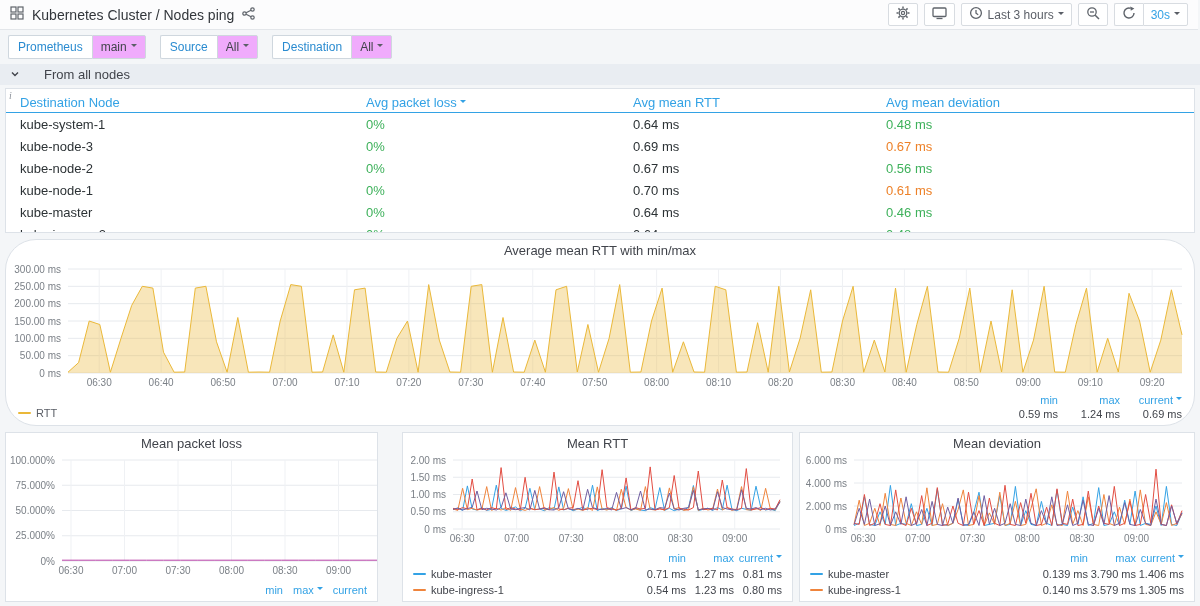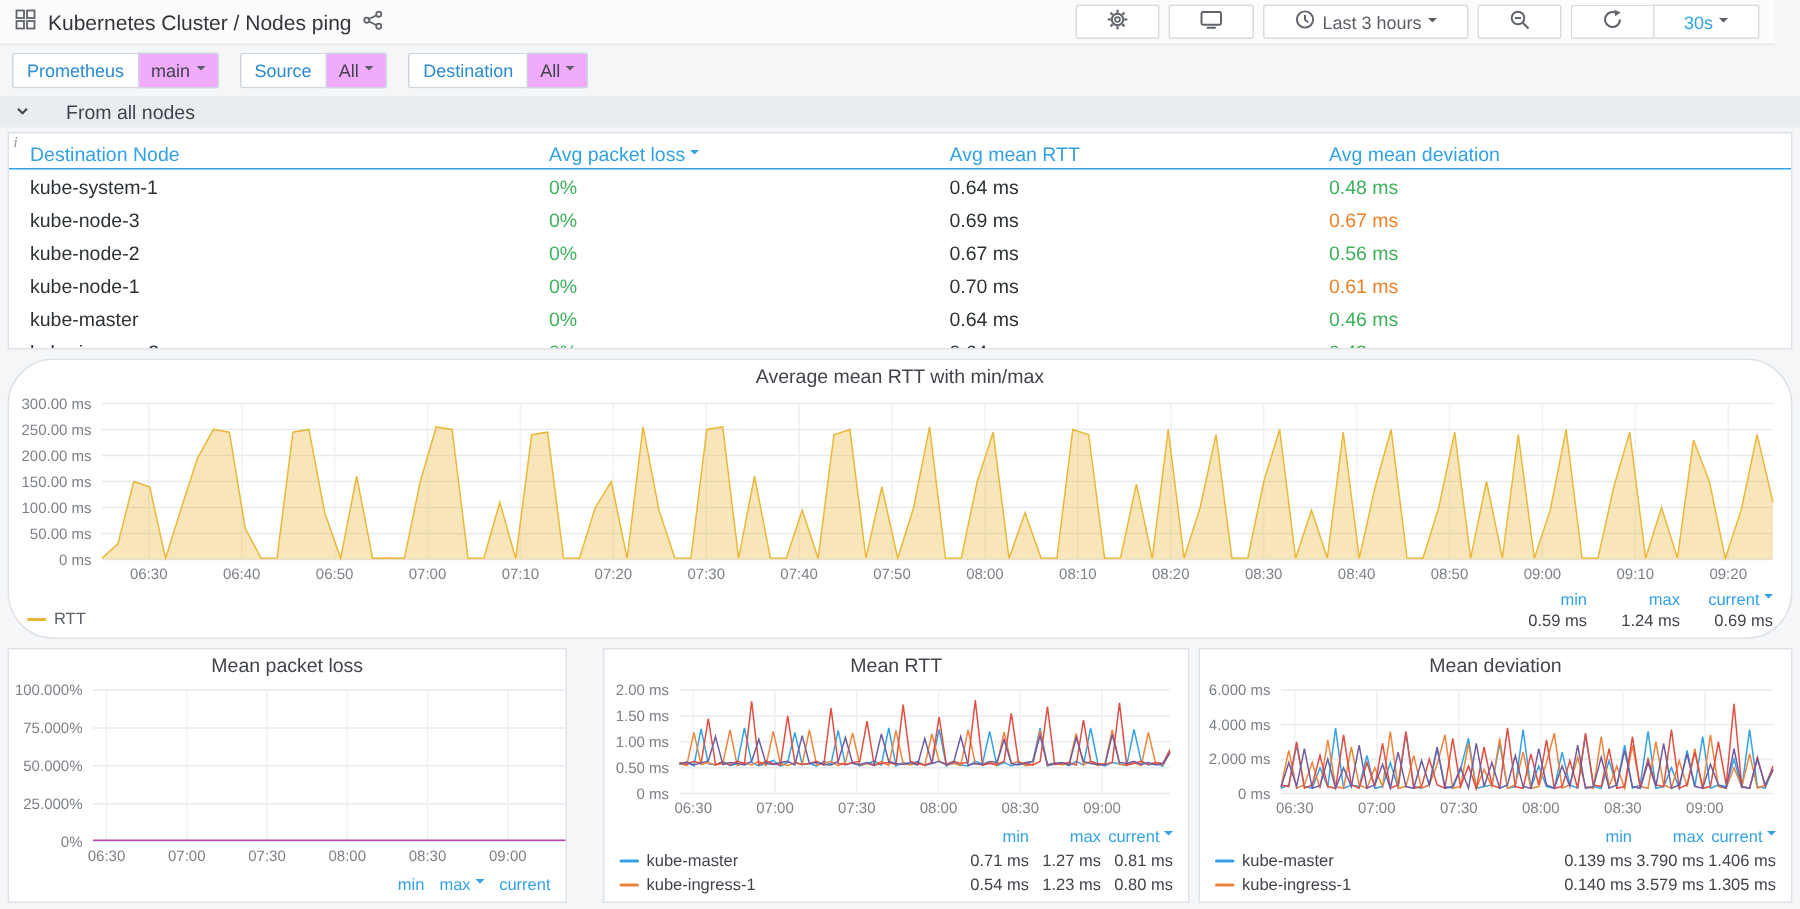--- a/index.html
+++ b/index.html
@@ -1,26 +1,26 @@
 <!DOCTYPE html>
 <html><head>
 <meta charset="utf-8">
 <style>
   *{margin:0;padding:0;box-sizing:border-box;}
   html,body{width:1200px;height:606px;overflow:hidden;background:#f4f6f8;
     font-family:"Liberation Sans",sans-serif;font-size:13px;color:#41444b;}
   body{position:relative;}
 
   
-  .navbar{position:absolute;top:0;left:0;right:17px;height:30px;background:#fcfcfd;
+  .navbar{position:absolute;top:0;left:0;right:2px;height:30px;background:#fcfcfd;
     border-bottom:1px solid #e3e6ea;display:flex;align-items:center;padding:0 10px;}
   .nav-left{display:flex;align-items:center;gap:8px;}
   .nav-title{font-size:14px;font-weight:500;color:#32363b;}
   .nav-right{margin-left:auto;display:flex;align-items:center;gap:6px;}
-  .nav-btn{height:23px;display:inline-flex;align-items:center;gap:5px;padding:0 20px;
+  .nav-btn{height:23px;display:inline-flex;align-items:center;gap:5px;padding:0 7px;
     background:#fff;border:1px solid #d8dce1;border-radius:2px;font-size:12px;color:#5a5e66;cursor:pointer;}
   .btn-group{display:inline-flex;}
   .btn-group .nav-btn{border-radius:0;}
   .btn-group .nav-btn:first-child{border-radius:2px 0 0 2px;border-right:none;}
   .btn-group .nav-btn:last-child{border-radius:0 2px 2px 0;}
   .blue-text{color:#33a2e5;}
 
   .caret-d::after{content:"";display:inline-block;width:0;height:0;border:3px solid transparent;
     border-top-color:#5a5e66;margin-left:4px;vertical-align:1px;}
   .caret-b::after{content:"";display:inline-block;width:0;height:0;border:3px solid transparent;

